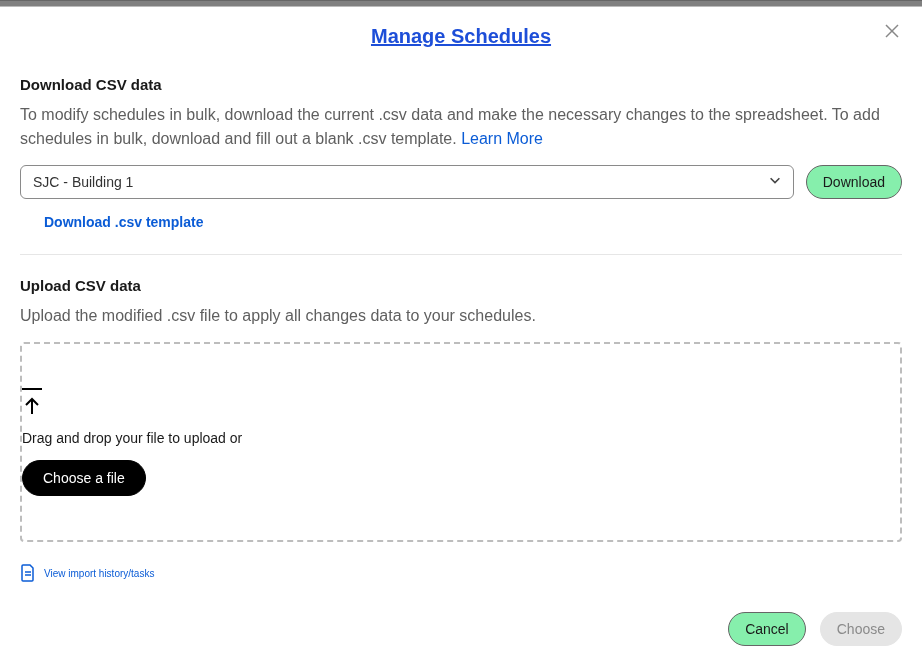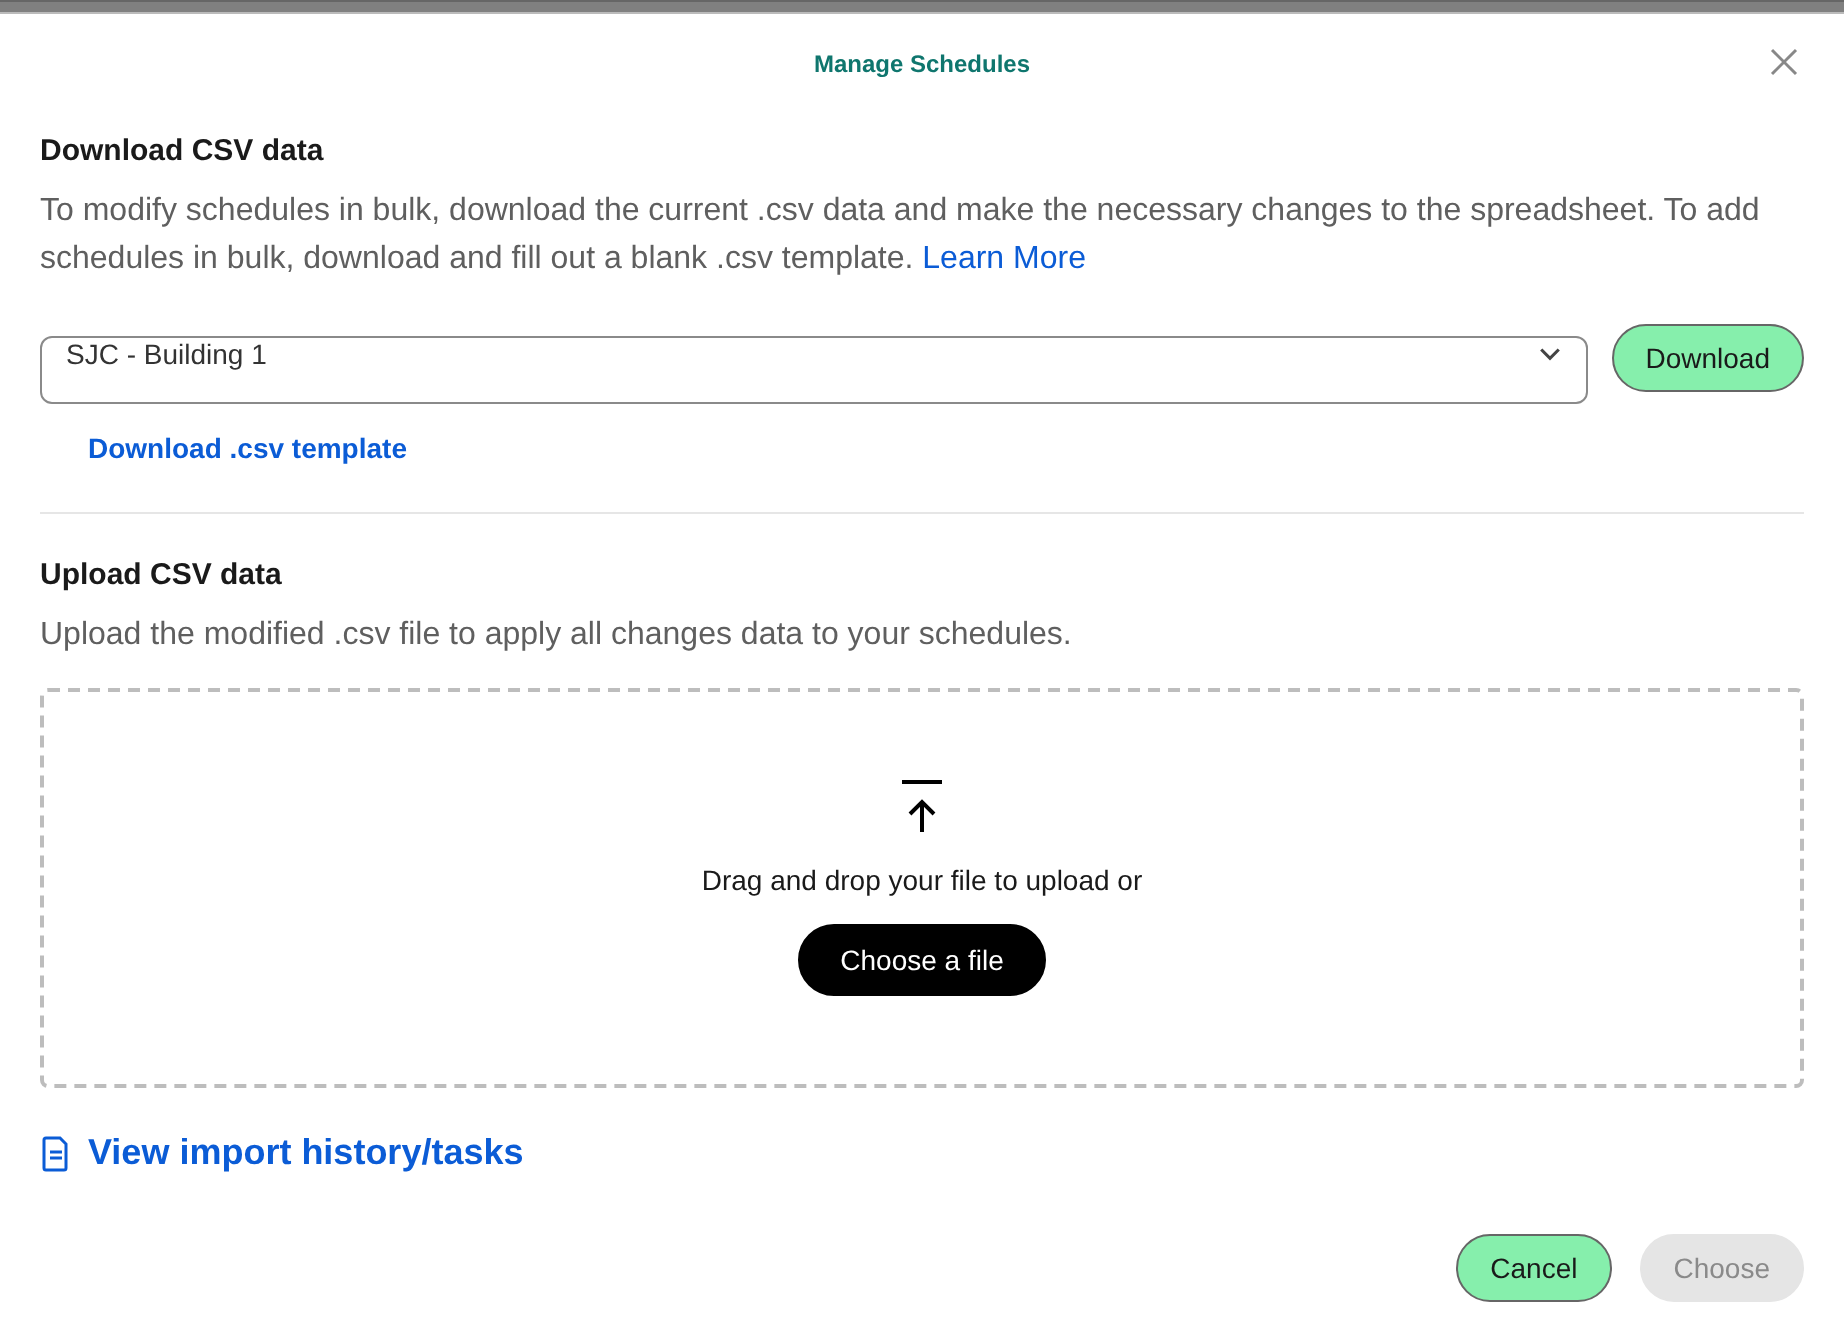--- a/index.html
+++ b/index.html
@@ -20,23 +20,24 @@
     .modal {
       position: relative;
       padding: 18px 20px 0 20px;
     }
     .modal-header {
       position: relative;
       text-align: center;
       margin-bottom: 28px;
     }
     .modal-title {
-      font-size: 12px;
+      font-size: 20px;
       font-weight: 700;
-      color: #0f766e;
+      color: #1d4ed8;
+      text-decoration: underline;
     }
     .close-btn {
       position: absolute;
       right: 0;
       top: -2px;
       width: 20px;
       height: 20px;
       cursor: pointer;
       color: #888;
     }
@@ -72,23 +73,22 @@
     .select {
       width: 100%;
       height: 34px;
       border: 1px solid #8a8a8a;
       border-radius: 6px;
       padding: 0 24px 0 12px;
       font-size: 14px;
       color: #333;
       background: #fff;
       display: flex;
-      align-items: flex-start;
-      cursor: pointer;
-      margin-top: 12px;
+      align-items: center;
+      cursor: pointer;
     }
     .select-caret {
       position: absolute;
       right: 12px;
       top: 50%;
       transform: translateY(-50%);
       color: #444;
       pointer-events: none;
     }
     .select-caret svg { width: 14px; height: 14px; }
@@ -138,21 +138,21 @@
       background: #e6e6e6;
       margin: 4px 0 22px 0;
     }
 
     .dropzone {
       border: 2px dashed #bdbdbd;
       border-radius: 4px;
       height: 200px;
       display: flex;
       flex-direction: column;
-      align-items: center;
+      align-items: flex-start;
       justify-content: center;
       gap: 14px;
       margin-bottom: 22px;
     }
     .upload-icon {
       display: flex;
       flex-direction: column;
       align-items: center;
       color: #000;
     }
@@ -166,22 +166,22 @@
     .drop-text {
       font-size: 14px;
       color: #1a1a1a;
     }
 
     .history-link {
       display: inline-flex;
       align-items: center;
       gap: 8px;
       color: #0b5cd6;
-      font-size: 18px;
-      font-weight: 700;
+      font-size: 10px;
+      font-weight: 400;
       cursor: pointer;
       margin-bottom: 30px;
     }
     .history-link svg { width: 16px; height: 18px; }
 
     .footer {
       display: flex;
       justify-content: flex-end;
       gap: 14px;
       padding-bottom: 12px;

